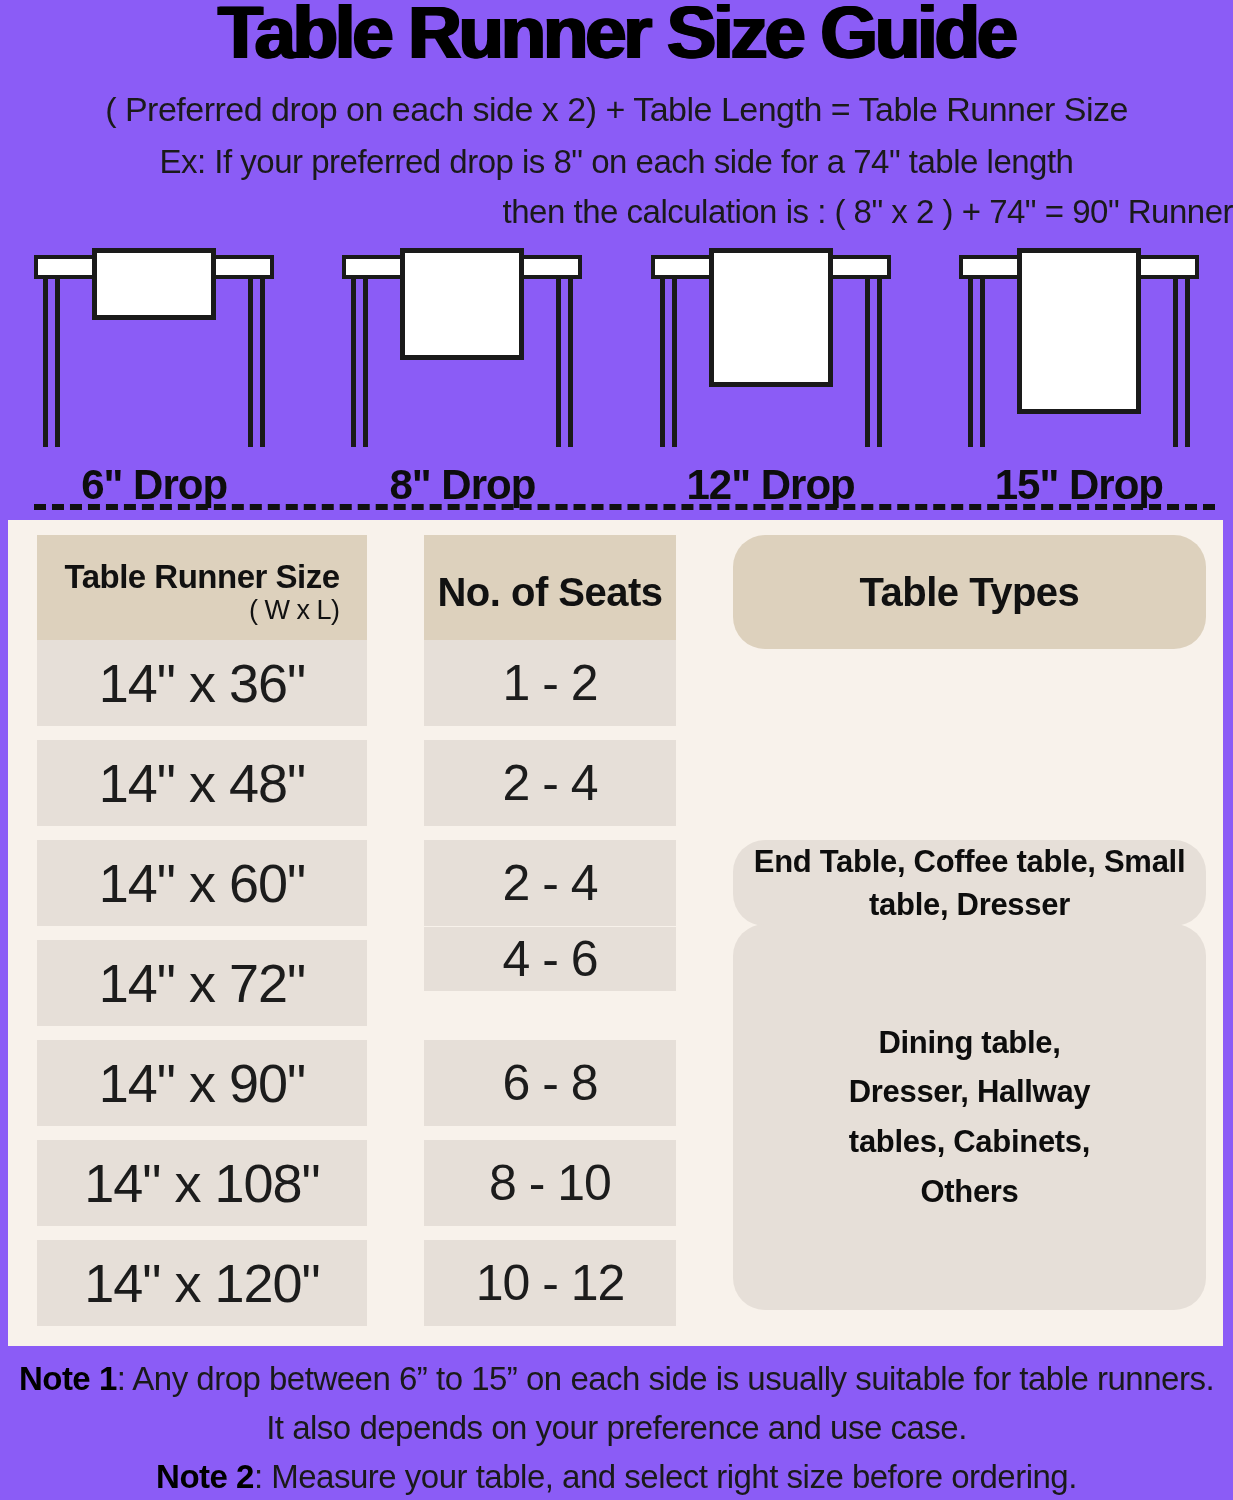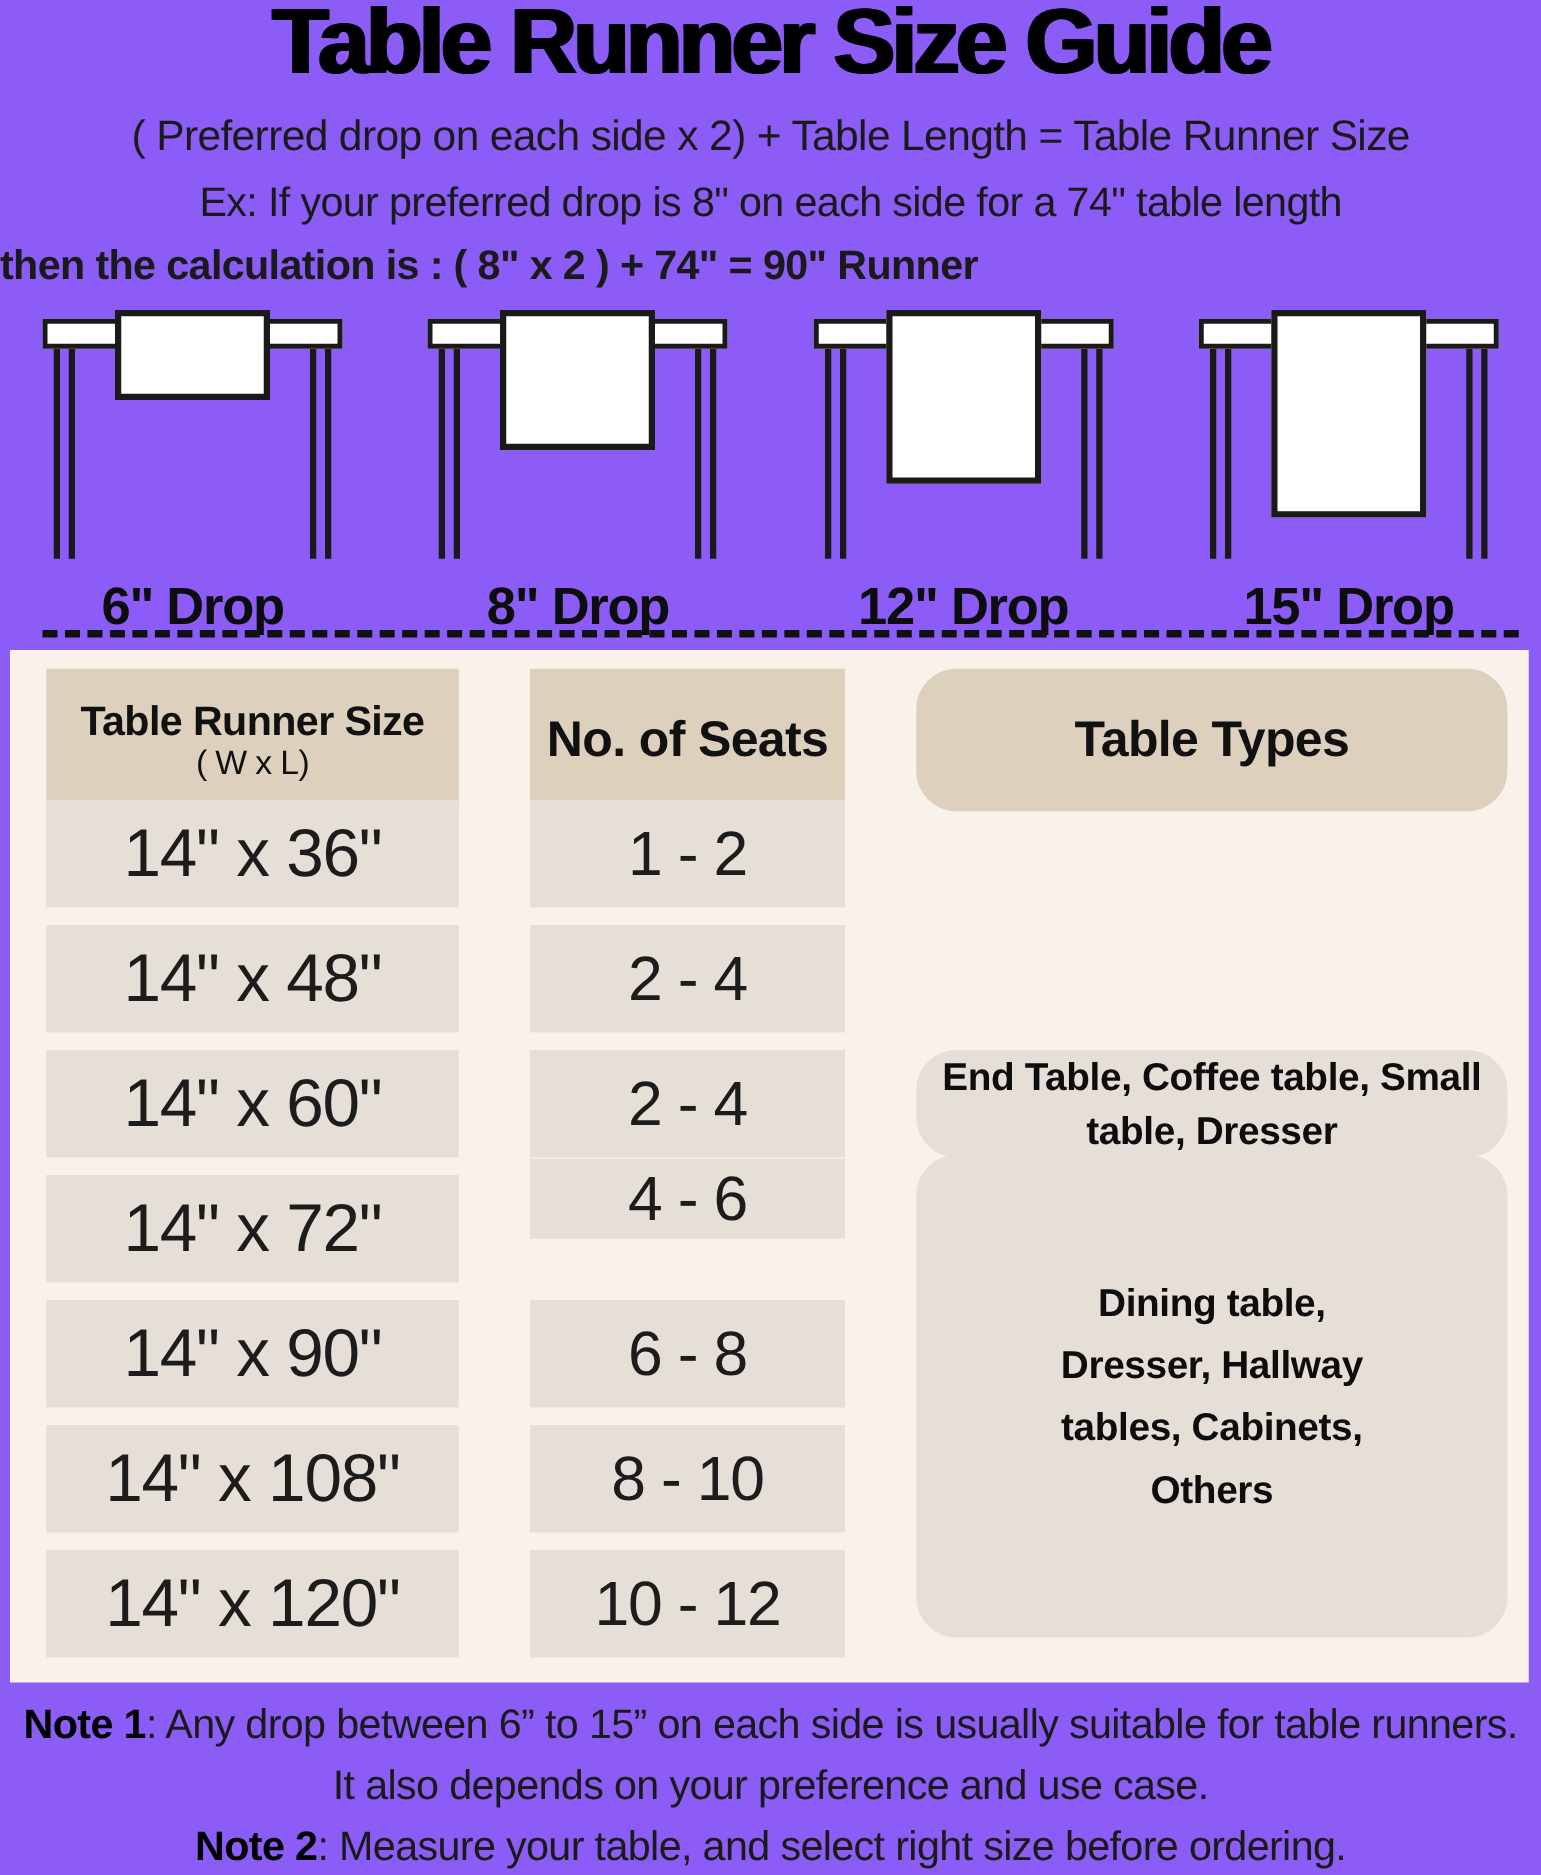--- a/index.html
+++ b/index.html
@@ -12,21 +12,21 @@
   .title{
     position:absolute;top:-10px;left:0;width:100%;text-align:center;
     font-size:74px;font-weight:700;letter-spacing:-3px;color:#000;
     text-shadow:1.4px 0 0 #000,-1.4px 0 0 #000;
   }
   .formula{
     position:absolute;top:90px;left:0;width:100%;text-align:center;
     font-size:34px;letter-spacing:-0.5px;color:#1a1a1a;
   }
   .ex1{position:absolute;top:143px;left:0;width:100%;text-align:center;font-size:33px;letter-spacing:-0.5px;color:#1a1a1a;}
-  .ex2{position:absolute;top:193px;left:0;width:100%;text-align:left;font-size:33px;letter-spacing:-0.5px;color:#1a1a1a;font-weight:bold;}
+  .ex2{position:absolute;top:193px;left:0;width:100%;text-align:right;font-size:33px;letter-spacing:-0.5px;color:#1a1a1a;}
 
   
   .ill-row{position:absolute;top:248px;left:0;width:1233px;display:flex;}
   .ill-block{width:25%;display:flex;flex-direction:column;align-items:center;}
   .ill{position:relative;width:262px;height:205px;}
   .tabletop{
     position:absolute;top:7px;left:50%;transform:translateX(-50%);
     width:240px;height:24px;border:4px solid #1a1a1a;background:#fff;
     box-sizing:border-box;z-index:1;
   }
@@ -48,21 +48,21 @@
   .dash{position:absolute;top:504px;left:34px;right:18px;border-top:6px dashed #111;}
 
   
   .panel{position:absolute;left:8px;top:520px;width:1215px;height:826px;background:#f8f2eb;}
   .cell{position:absolute;display:flex;align-items:center;justify-content:center;text-align:center;box-sizing:border-box;}
   .hdr{background:#ddd1bd;}
   .dat{background:#e6dfd8;}
   .col1{left:29px;width:330px;}
   .col2{left:416px;width:252px;}
   .col3{left:725px;width:473px;border-radius:32px;}
-  .h-band{top:15px;height:114px;}
+  .h-band{top:15px;height:114px;text-align:right;}
   .h1-title{font-size:33px;font-weight:700;line-height:1.15;letter-spacing:-0.5px;}
   .h1-sub{font-size:27px;font-weight:400;letter-spacing:-0.5px;}
   .h-big{font-size:40px;font-weight:700;letter-spacing:-0.5px;}
   .size-txt{font-size:54px;font-weight:400;letter-spacing:-1px;color:#1c1c1c;}
   .seats-txt{font-size:50px;font-weight:400;letter-spacing:-1px;color:#1c1c1c;}
   .types-txt{font-size:31px;font-weight:700;letter-spacing:-0.3px;color:#0d0d0d;}
   .tA{top:120px;height:186px;line-height:1.66;}
   .tB{top:320px;height:86px;line-height:1.40;}
   .tC{top:404px;height:386px;line-height:1.60;}
   .tA .inner{max-width:412px;} .tB .inner{max-width:446px;} .tC .inner{max-width:302px;}

